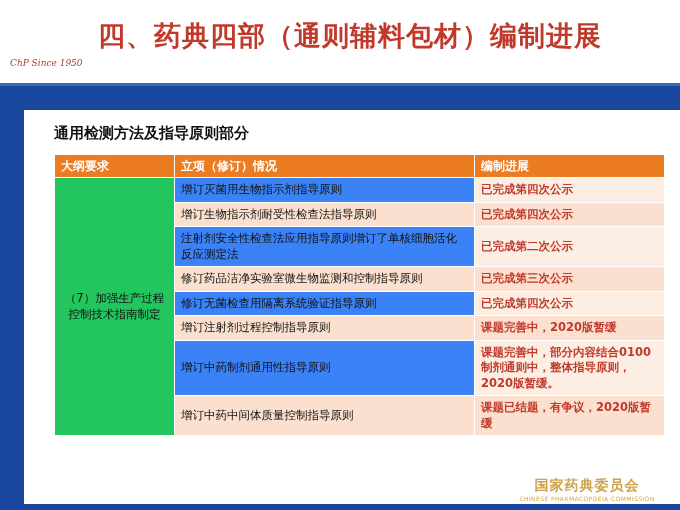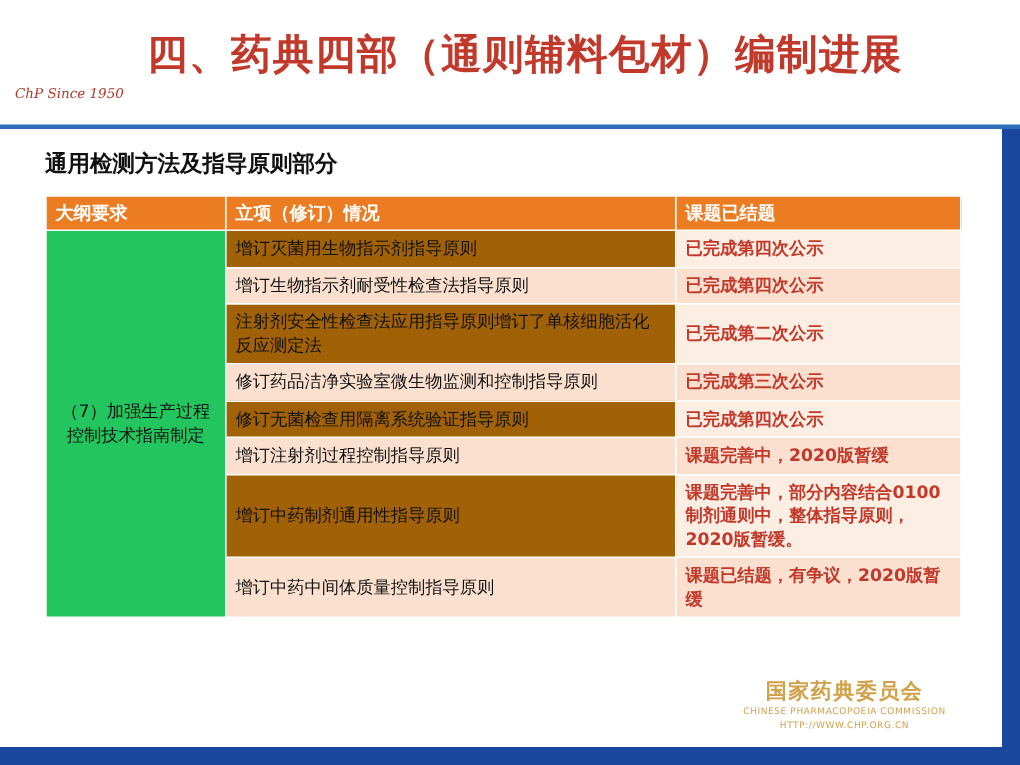--- a/index.html
+++ b/index.html
@@ -77,21 +77,21 @@
     background: #2e6fb7;
   }
   
   .panel {
     position: absolute;
     left: 0; top: 86px;
     width: 680px;
     height: 424px;
     background: #19479d;
     box-sizing: border-box;
-    padding: 0;
+    padding: 24px;
   }
   .panel-inner {
     position: relative;
     width: 668px;
     height: 412px;
     background: #ffffff;
     box-sizing: border-box;
   }
   .subtitle {
     position: absolute;
@@ -130,21 +130,21 @@
   .col-b { width: 300px; }
   .col-c { width: 190px; }
   .cell-cat {
     background: #22c55e;
     color: #111111;
     text-align: center;
     font-size: 12.5px;
     line-height: 1.6;
   }
   .cell-item {
-    background: #a16207;
+    background: #3b82f6;
     color: #111111;
   }
   .cell-item.alt {
     background: #fbe0cf;
   }
   .cell-status {
     background: #fdeee3;
     color: #c0392b;
     font-weight: bold;
   }
@@ -209,21 +209,21 @@
       <table class="tbl">
         <colgroup>
           <col class="col-a">
           <col class="col-b">
           <col class="col-c">
         </colgroup>
         <thead>
           <tr>
             <th>大纲要求</th>
             <th>立项（修订）情况</th>
-            <th>课题已结题</th>
+            <th>编制进展</th>
           </tr>
         </thead>
         <tbody>
           <tr>
             <td class="cell-cat" rowspan="8">（7）加强生产过程控制技术指南制定</td>
             <td class="cell-item">增订灭菌用生物指示剂指导原则</td>
             <td class="cell-status">已完成第四次公示</td>
           </tr>
           <tr>
             <td class="cell-item alt">增订生物指示剂耐受性检查法指导原则</td>

